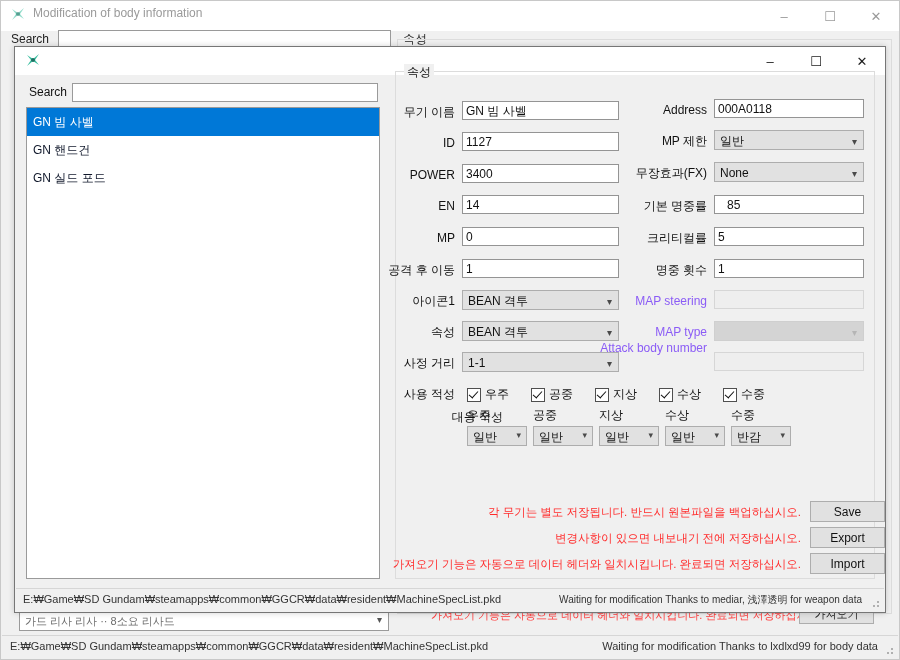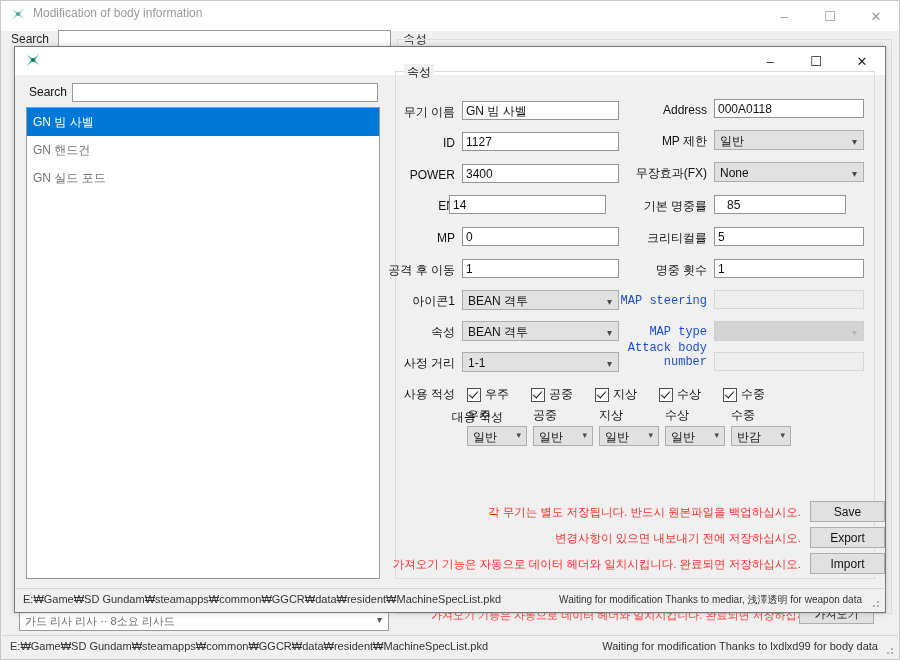--- a/index.html
+++ b/index.html
@@ -49,29 +49,29 @@
   .dlg-ico{position:absolute;left:10px;top:5px;width:16px;height:16px;}
   .dlg-btns{position:absolute;right:0;top:0;height:28px;display:flex;}
   .dlg-btns .b{width:46px;height:28px;display:flex;align-items:center;justify-content:center;
                color:#1b1b1b;font-size:13px;}
 
   .d-search-lab{position:absolute;left:14px;top:84px;font-size:12px;color:#111;}
   .d-search-in{position:absolute;left:57px;top:82px;width:306px;height:19px;background:#fff;
                border:1px solid #9a9a9a;box-sizing:border-box;}
   .d-list{position:absolute;left:11px;top:106px;width:354px;height:472px;background:#fff;
           border:1px solid #9a9a9a;box-sizing:border-box;overflow:hidden;}
-  .d-list .it{height:28px;line-height:28px;padding-left:6px;font-size:12px;color:#737373;}
+  .d-list .it{height:28px;line-height:28px;padding-left:6px;font-size:12px;color:#0f172a;}
   .d-list .it.sel{background:#0078d7;color:#fff;}
 
   .grp{position:absolute;left:380px;top:70px;width:480px;height:508px;
        border:1px solid #dcdcdc;box-sizing:border-box;}
   .grp-lab{position:absolute;left:389px;top:63px;background:#f0f0f0;padding:0 3px;
            font-size:12px;color:#111;}
   .lab{position:absolute;text-align:right;font-size:12px;color:#111;line-height:14px;}
-  .lab.dim{color:#1d4ed8;font-family:Liberation Mono, monospace;}
+  .lab.dim{color:#8b5cf6;}
   .inp{position:absolute;height:19px;background:#fff;border:1px solid #949494;
        box-sizing:border-box;font-size:12px;color:#111;padding:1px 0 0 3px;line-height:16px;
        white-space:nowrap;overflow:hidden;}
   .inp.dis{background:#eeeeee;border:1px solid #d6d6d6;color:#b5b5b5;}
   .cmb{position:absolute;height:20px;background:#e1e1e1;border:1px solid #adadad;
        box-sizing:border-box;font-size:12px;color:#111;padding:2px 0 0 5px;line-height:16px;
        white-space:nowrap;overflow:hidden;}
   .cmb.dis{background:#d4d4d4;border:1px solid #cfcfcf;color:#b5b5b5;}
   .cmb .arr{position:absolute;right:6px;top:3px;font-size:10px;color:#4a4a4a;}
   .cmb.dis .arr{color:#b5b5b5;}
@@ -175,21 +175,21 @@
     <div class="lab" style="left:330px;top:58px;width:110px;">무기 이름</div>
     <div class="inp" style="left:447px;top:54px;width:157px;">GN 빔 사벨</div>
 
     <div class="lab" style="left:330px;top:89px;width:110px;">ID</div>
     <div class="inp" style="left:447px;top:85px;width:157px;">1127</div>
 
     <div class="lab" style="left:330px;top:121px;width:110px;">POWER</div>
     <div class="inp" style="left:447px;top:117px;width:157px;">3400</div>
 
     <div class="lab" style="left:330px;top:152px;width:110px;">EN</div>
-    <div class="inp" style="left:434px;top:148px;width:157px;">14</div>
+    <div class="inp" style="left:447px;top:148px;width:157px;">14</div>
 
     <div class="lab" style="left:330px;top:184px;width:110px;">MP</div>
     <div class="inp" style="left:447px;top:180px;width:157px;">0</div>
 
     <div class="lab" style="left:330px;top:216px;width:110px;">공격 후 이동</div>
     <div class="inp" style="left:447px;top:212px;width:157px;">1</div>
 
     <div class="lab" style="left:330px;top:247px;width:110px;">아이콘1</div>
     <div class="cmb" style="left:447px;top:243px;width:157px;">
       <span>BEAN 격투</span>
@@ -217,21 +217,21 @@
       <span class="arr">▾</span>
     </div>
 
     <div class="lab" style="left:570px;top:119px;width:122px;">무장효과(FX)</div>
     <div class="cmb" style="left:699px;top:115px;width:150px;">
       <span>None</span>
       <span class="arr">▾</span>
     </div>
 
     <div class="lab" style="left:570px;top:152px;width:122px;">기본 명중률</div>
-    <div class="inp" style="left:699px;top:148px;width:132px;padding-left:12px;">85</div>
+    <div class="inp" style="left:699px;top:148px;width:150px;padding-left:12px;">85</div>
 
     <div class="lab" style="left:570px;top:184px;width:122px;">크리티컬률</div>
     <div class="inp" style="left:699px;top:180px;width:150px;">5</div>
 
     <div class="lab" style="left:570px;top:216px;width:122px;">명중 횟수</div>
     <div class="inp" style="left:699px;top:212px;width:150px;">1</div>
 
     <div class="lab dim" style="left:570px;top:247px;width:122px;">MAP steering</div>
     <div class="inp dis" style="left:699px;top:243px;width:150px;"></div>
 

